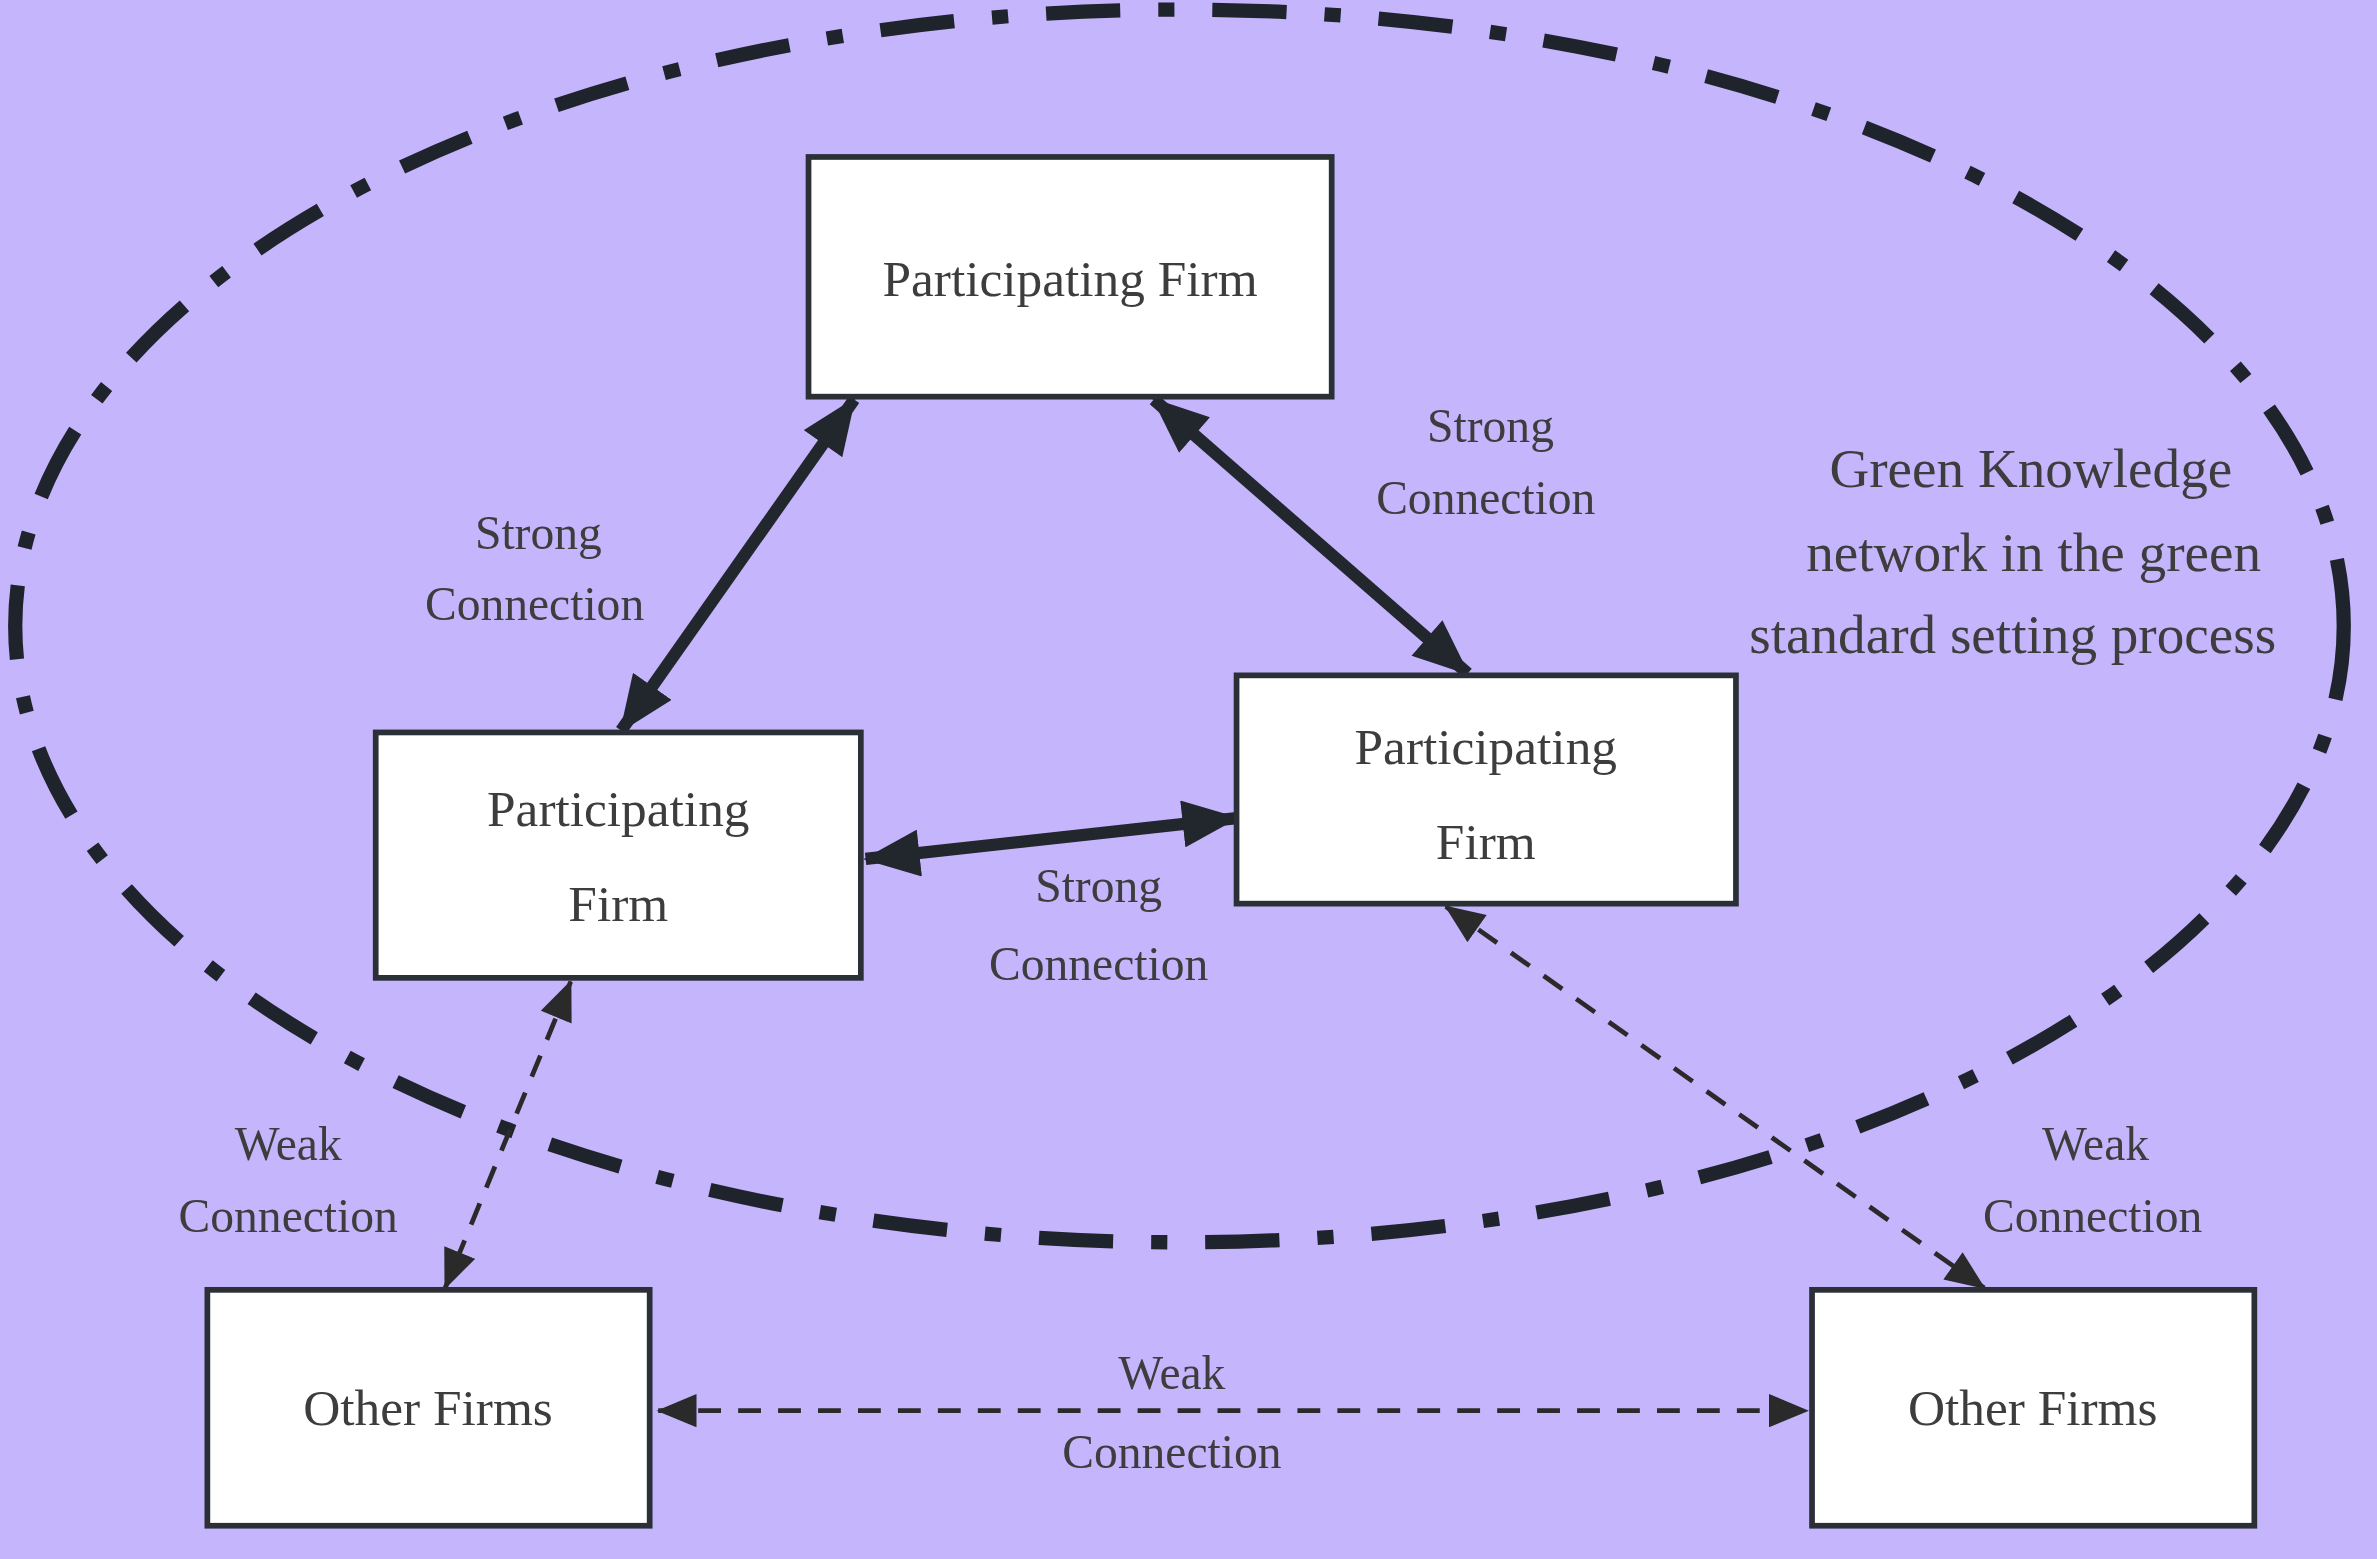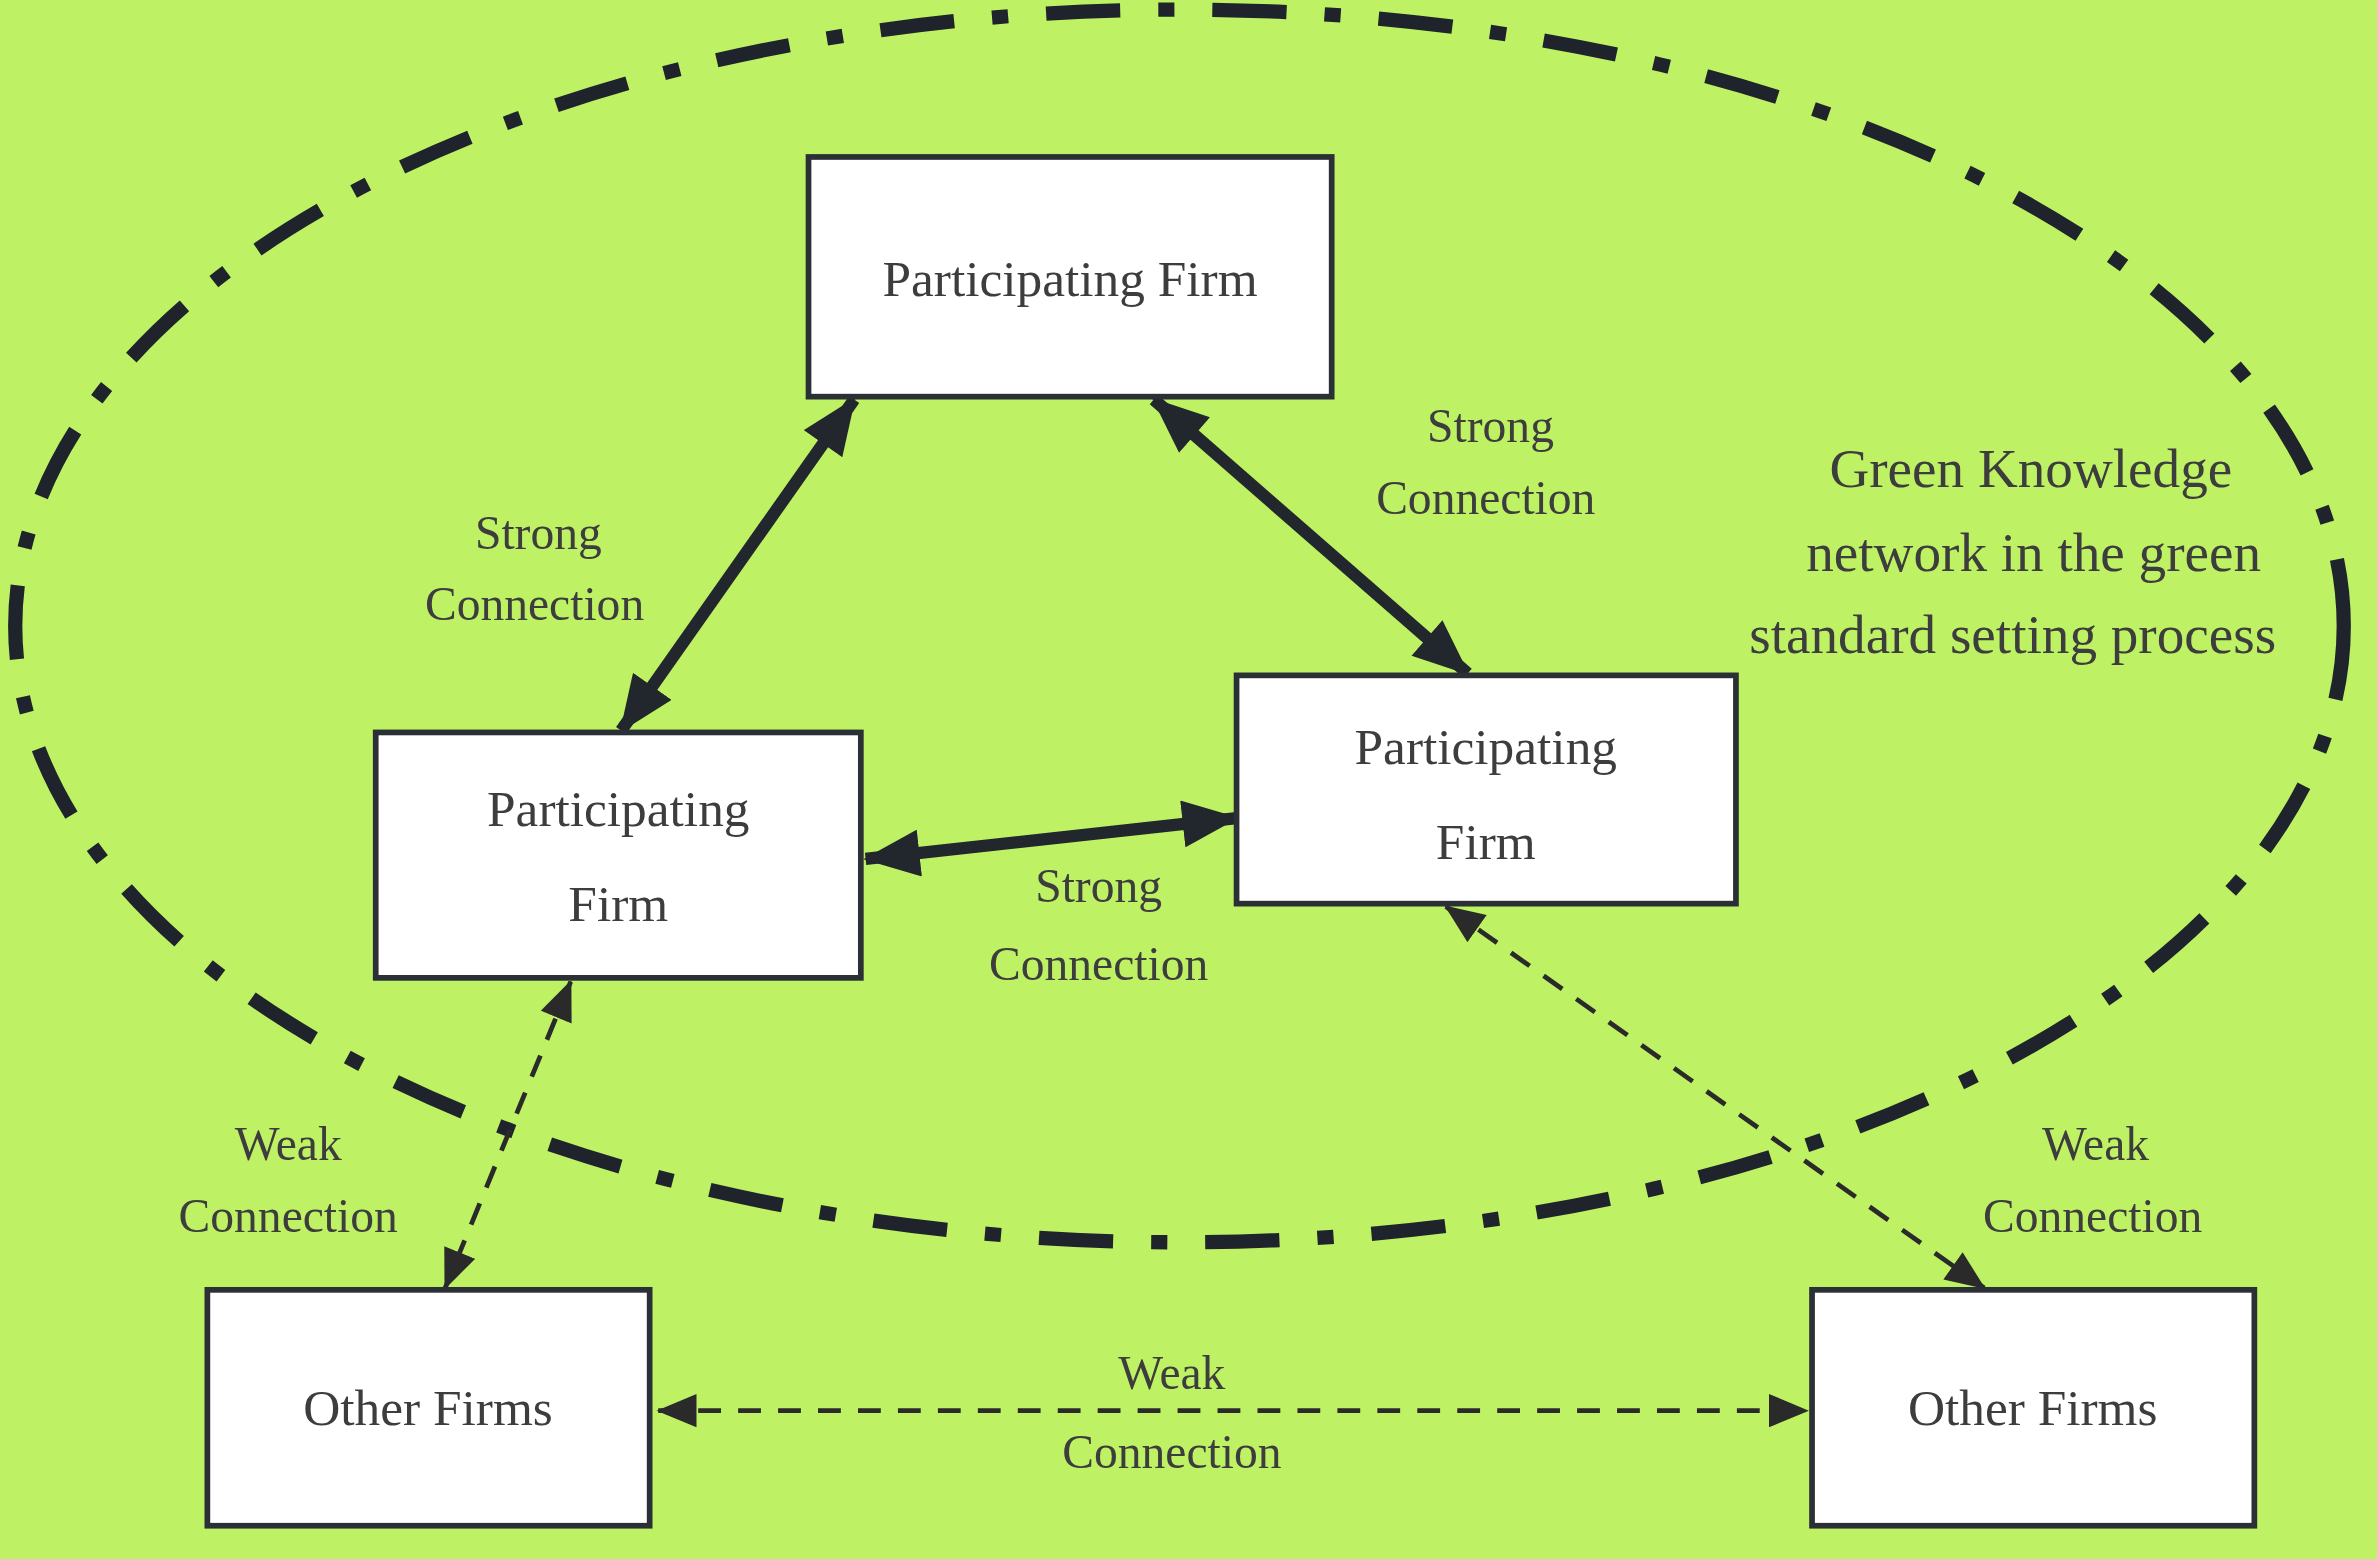--- a/index.html
+++ b/index.html
@@ -4,21 +4,21 @@
 <style>
   html, body {
     margin: 0;
     padding: 0;
     background: #ffffff;
   }
   .stage {
     position: relative;
     width: 2378px;
     height: 1560px;
-    background: #bef264;
+    background: #c4b5fd;
     font-family: "Liberation Serif", serif;
   }
   svg { display: block; }
   text {
     font-family: "Liberation Serif", serif;
     fill: #3d3d3d;
   }
   .node-label   { font-size: 54px; }
   .edge-label   { font-size: 50px; }
   .scope-label  { font-size: 58px; }

